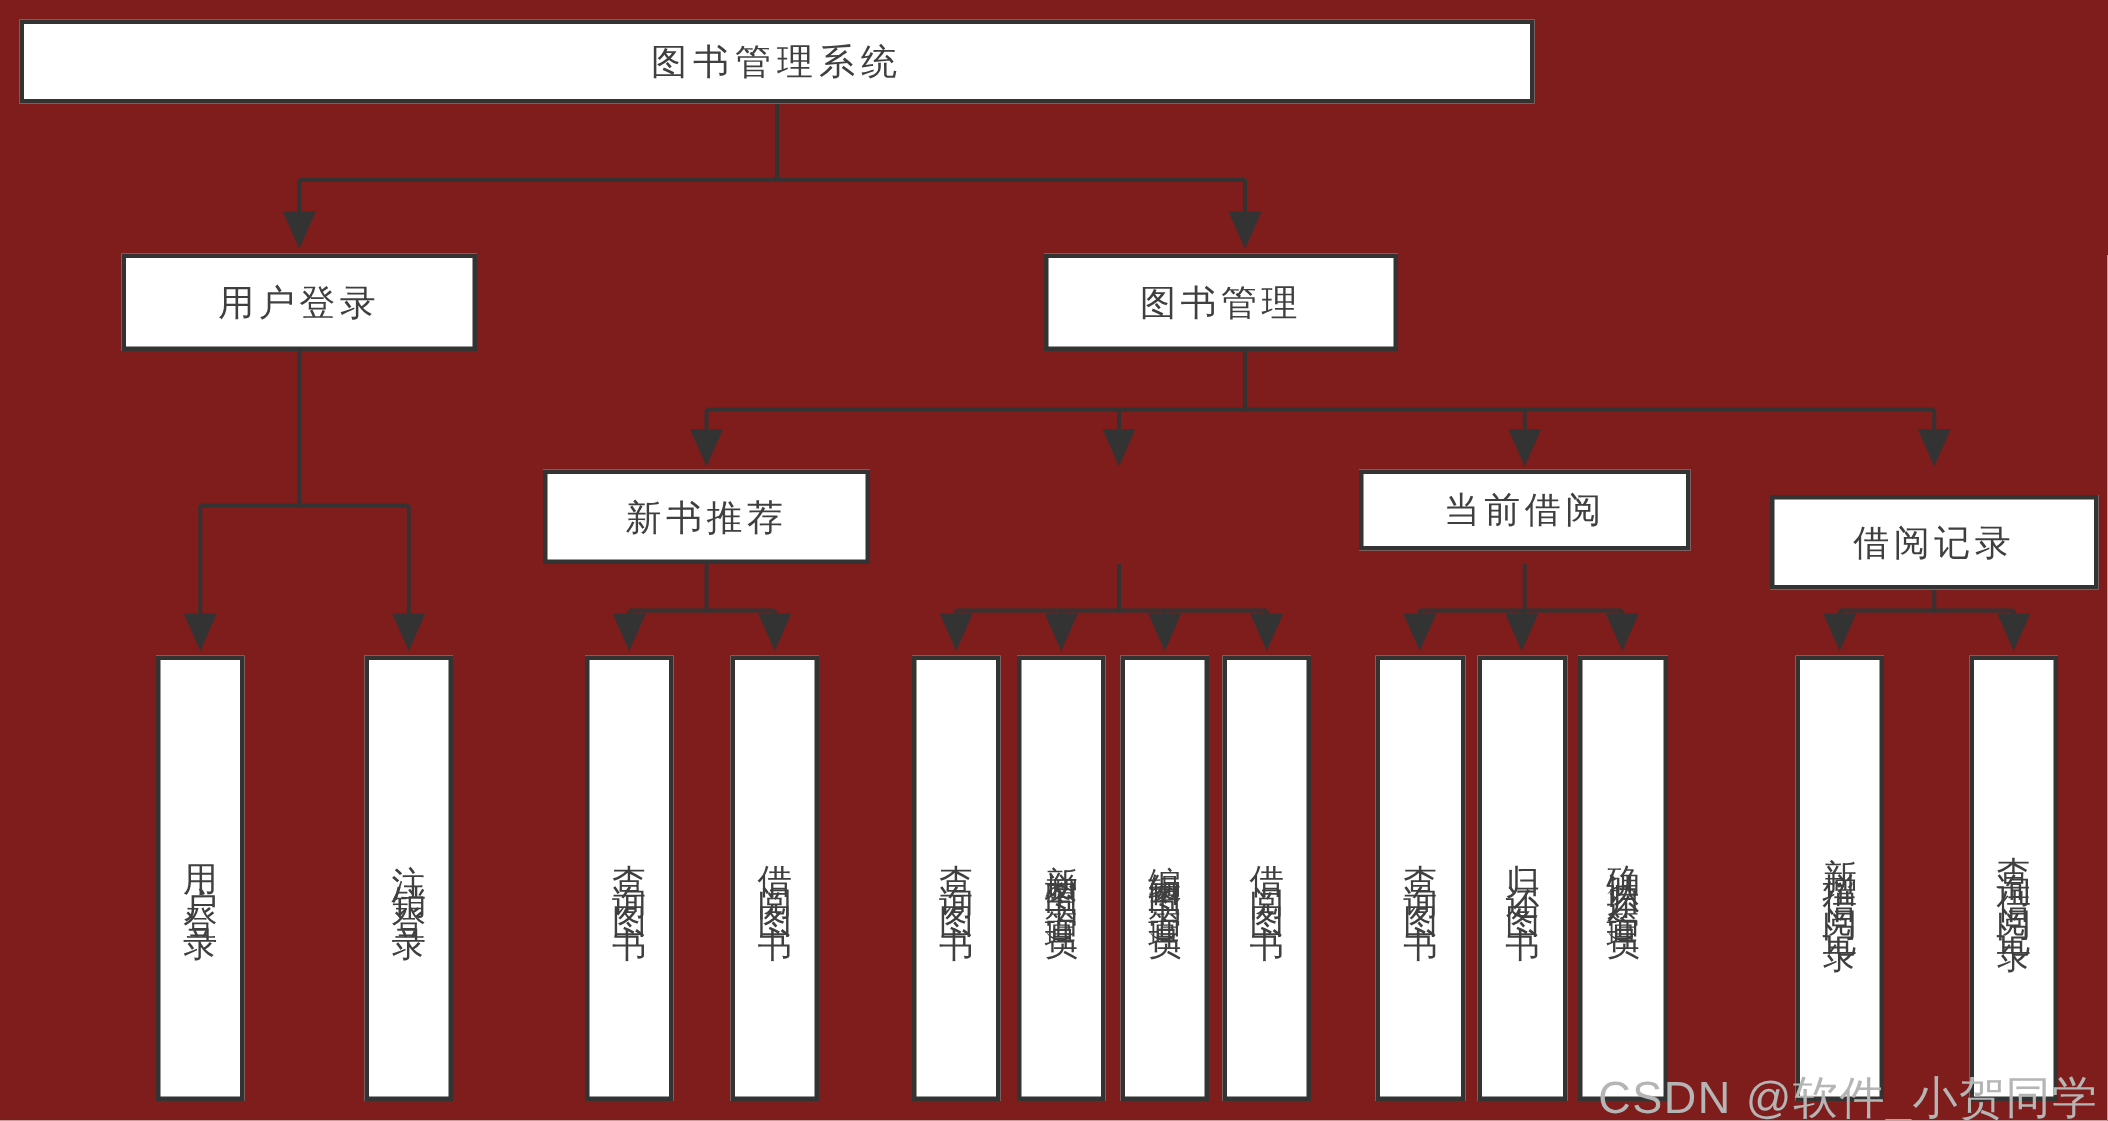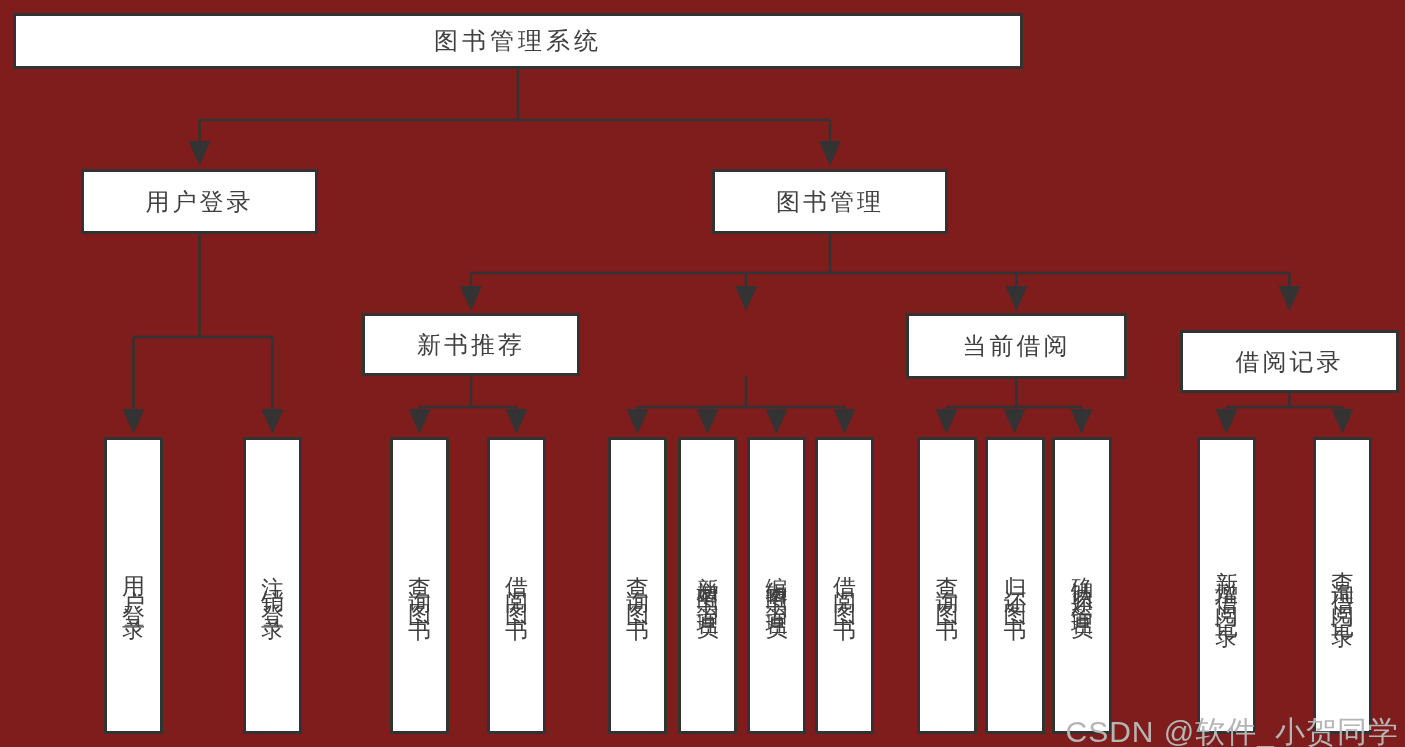--- a/index.html
+++ b/index.html
@@ -124,28 +124,28 @@
     </g>
   </svg>
 
   <div class="node" style="left:13px; top:13px; width:1010px; height:56px;">
     <span style="letter-spacing:4px;">图书管理系统</span>
   </div>
 
   <div class="node" style="left:81px; top:169px; width:237px; height:65px;">
     <span>用户登录</span>
   </div>
-  <div class="node" style="left:712px; top:169px; width:236px; height:65px;">
+  <div class="node" style="left:696px; top:169px; width:236px; height:65px;">
     <span>图书管理</span>
   </div>
 
   <div class="node" style="left:362px; top:313px; width:218px; height:63px;">
     <span>新书推荐</span>
   </div>
-  <div class="node" style="left:906px; top:313px; width:221px; height:66px;">
+  <div class="node" style="left:906px; top:313px; width:221px; height:54px;">
     <span>当前借阅</span>
   </div>
   <div class="node" style="left:1180px; top:330px; width:219px; height:63px;">
     <span>借阅记录</span>
   </div>
 
   <div class="vnode" style="left:104px; top:437px; width:59px; height:297px;">
     <span>用户登录</span>
   </div>
   <div class="vnode" style="left:243px; top:437px; width:59px; height:297px;">

